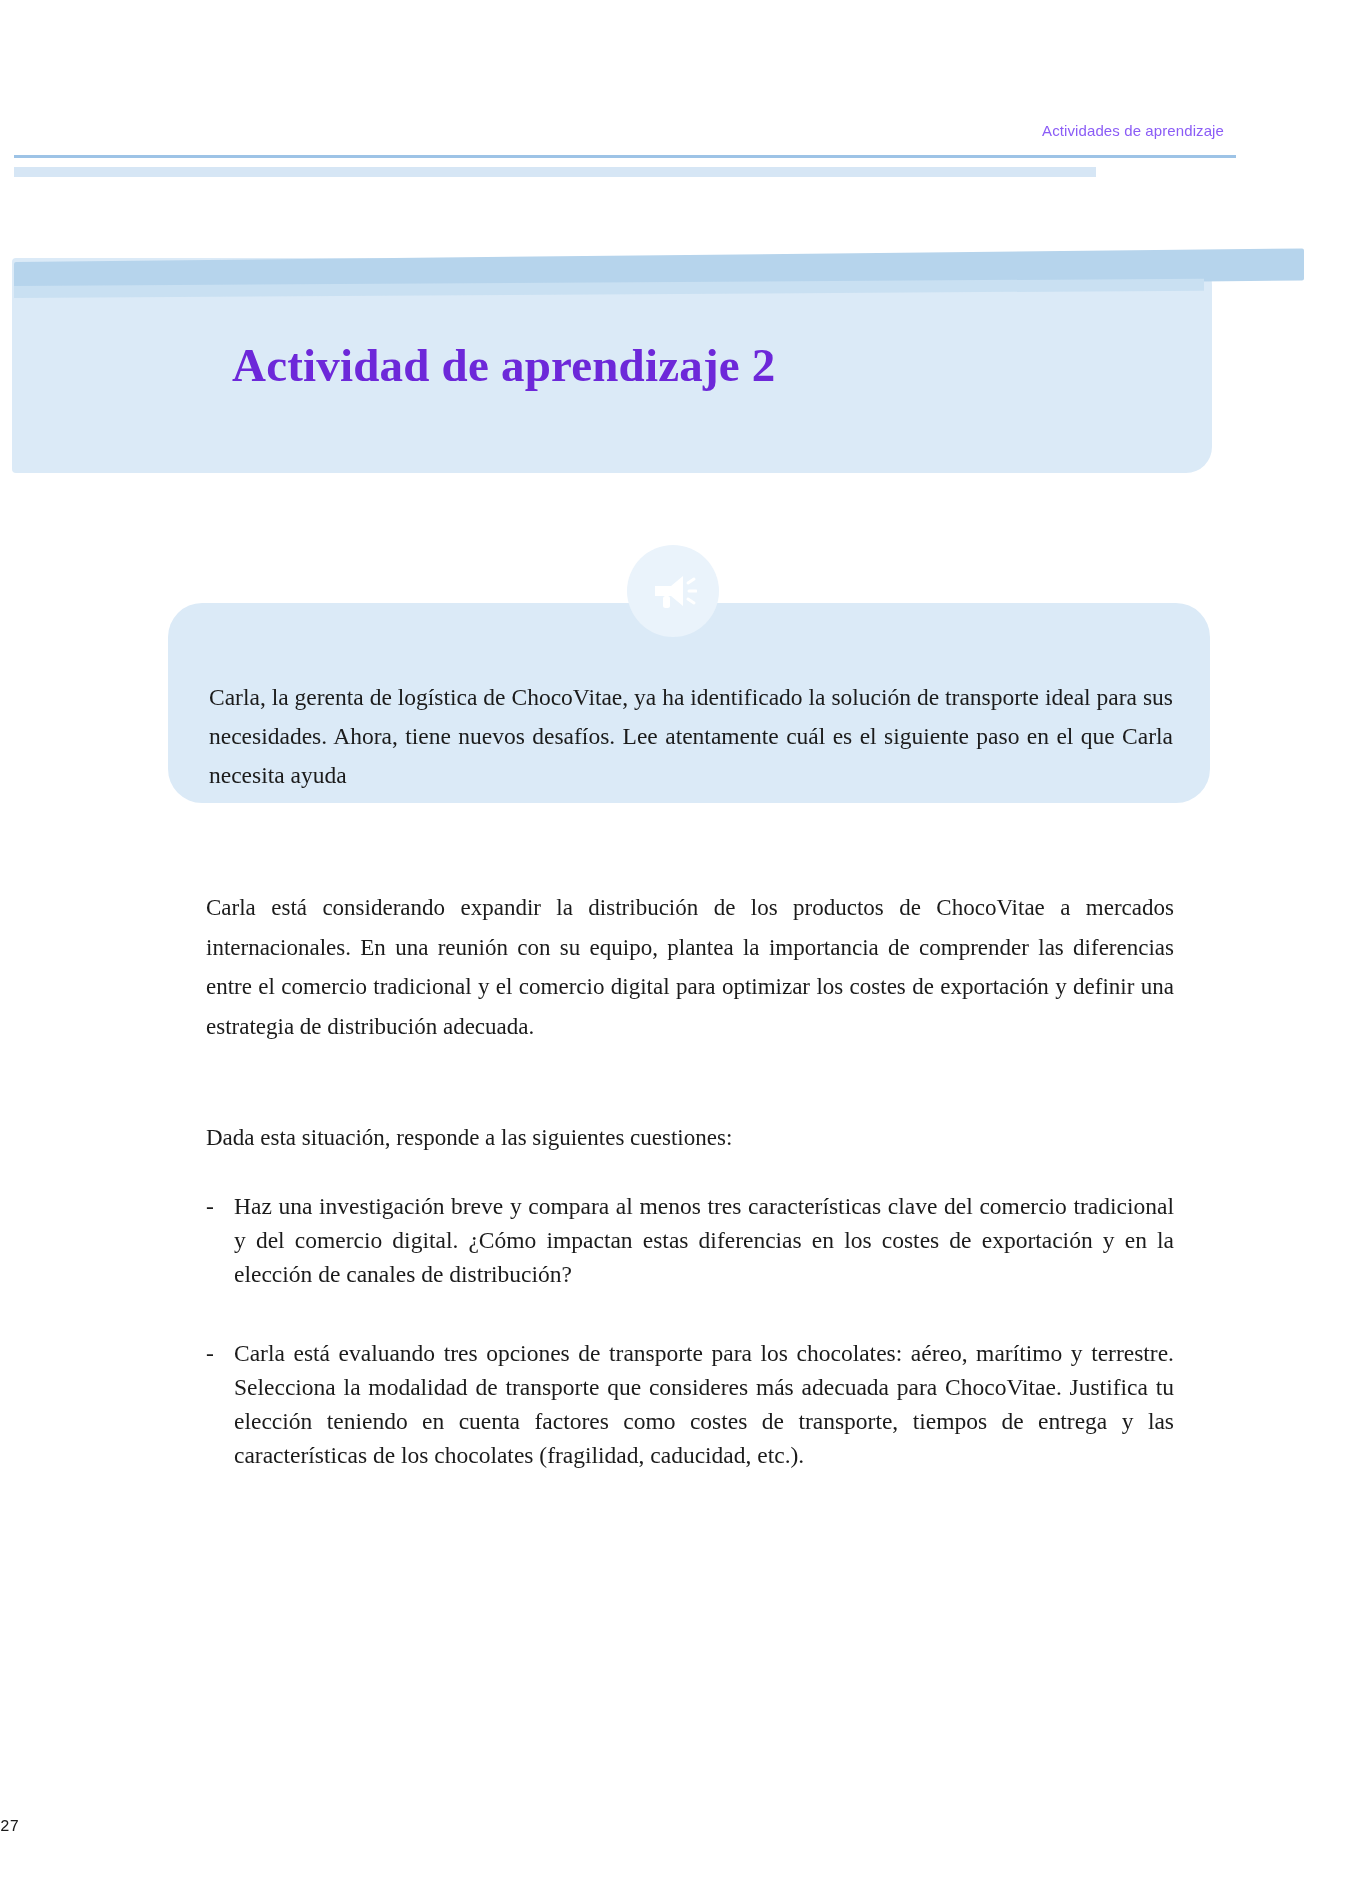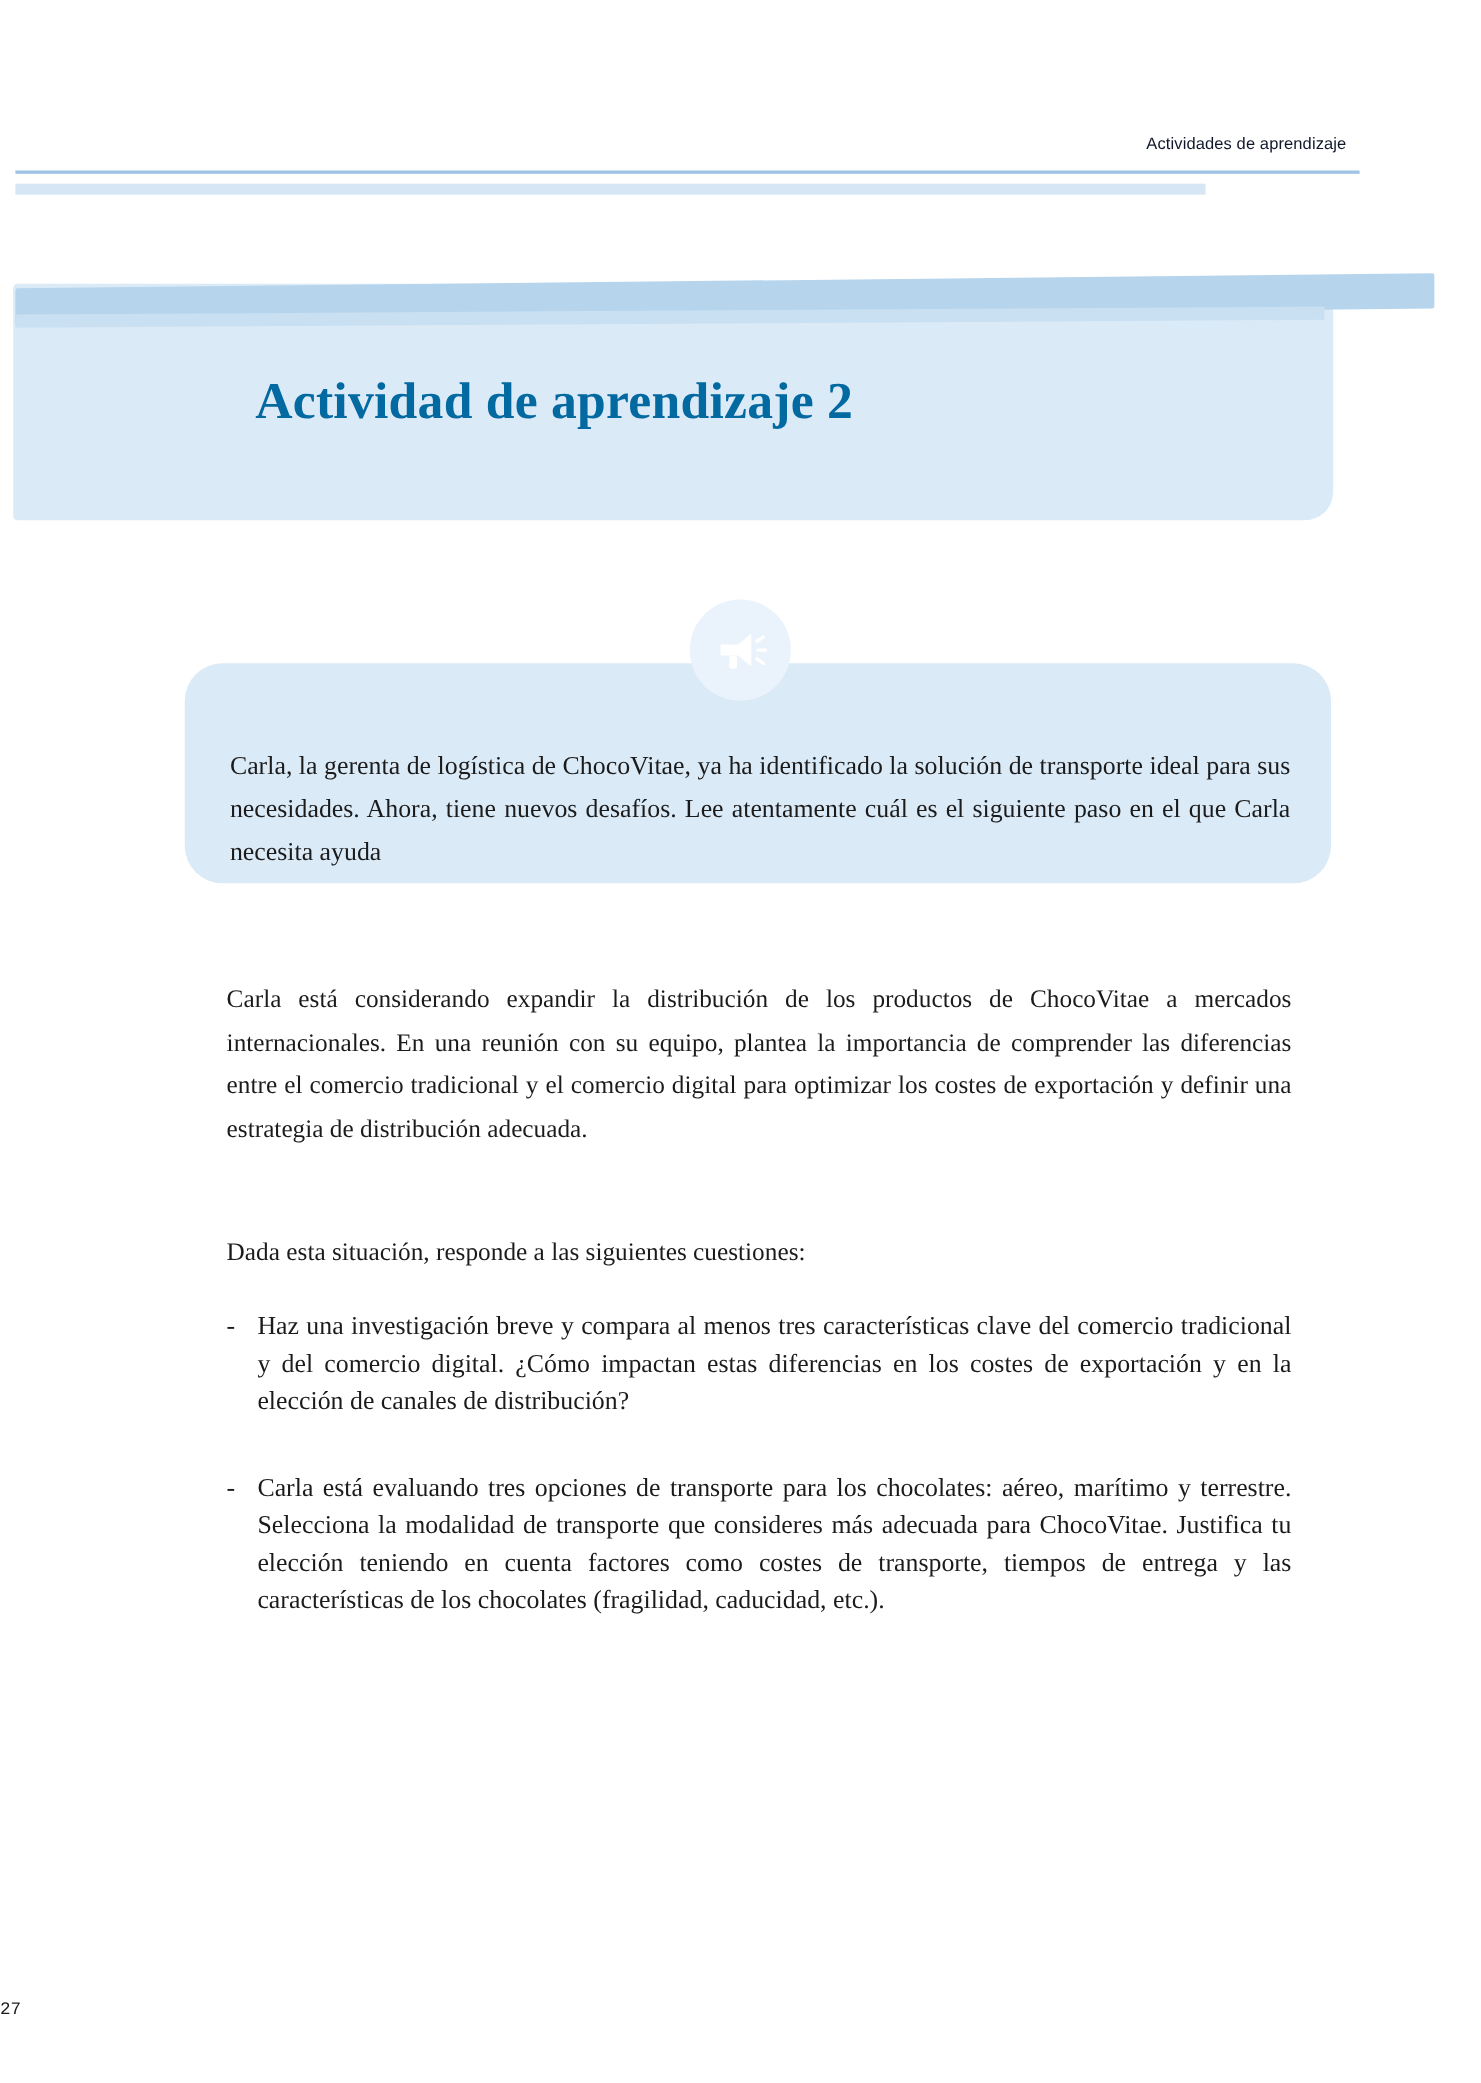--- a/index.html
+++ b/index.html
@@ -16,21 +16,21 @@
     overflow: hidden;
   }
 
   
   .header-label {
     position: absolute;
     top: 122px;
     right: 122px;
     font-family: "Liberation Sans", sans-serif;
     font-size: 15px;
-    color: #0f172a;
+    color: #8b5cf6;
     letter-spacing: 0.1px;
   }
   .header-rule {
     position: absolute;
     left: 14px;
     right: 110px;
     top: 155px;
     height: 3px;
     background: #9dc3e6;
   }
@@ -74,21 +74,21 @@
     background: #c9e0f2;
     transform: skewY(-0.35deg);
     transform-origin: left center;
   }
   .page-title {
     position: absolute;
     left: 232px;
     top: 307px;
     font-size: 47px;
     font-weight: 700;
-    color: #0369a1;
+    color: #6d28d9;
     letter-spacing: 0.2px;
   }
 
   
   .callout {
     position: absolute;
     left: 168px;
     top: 603px;
     width: 1042px;
     height: 200px;

